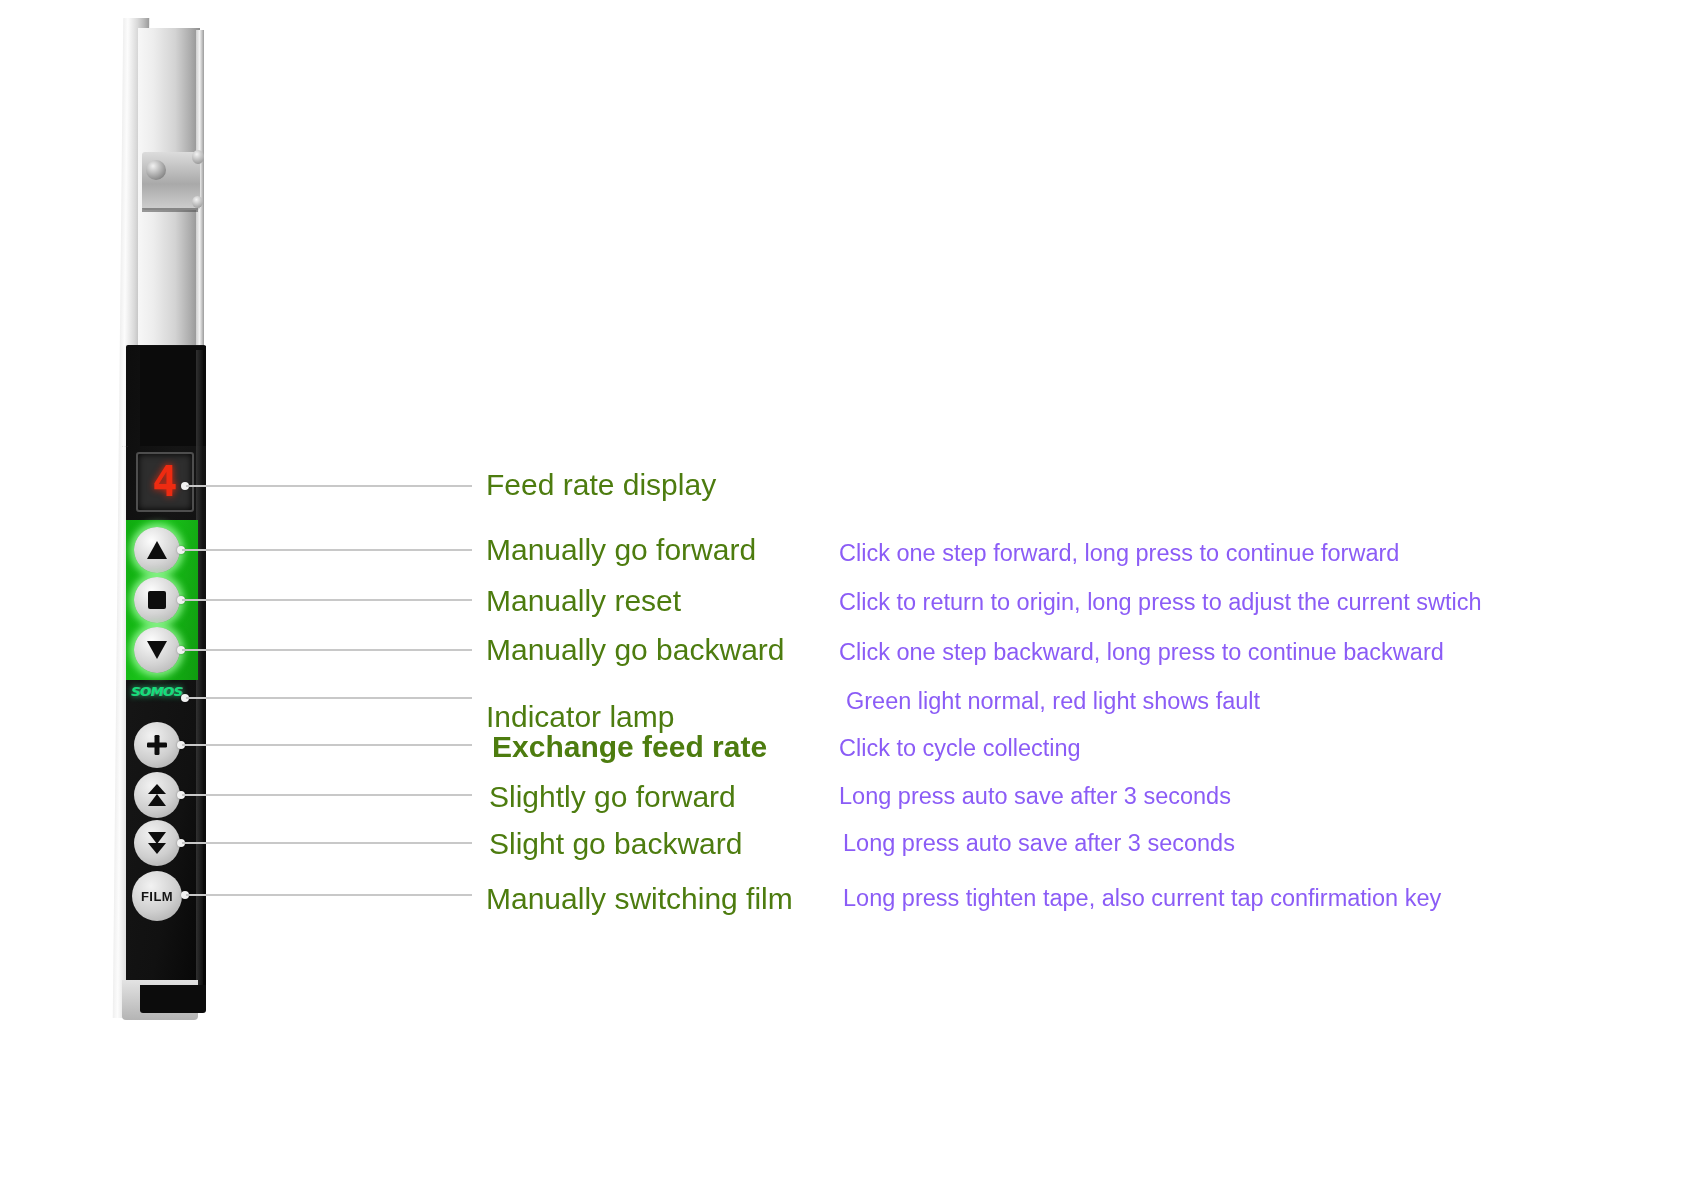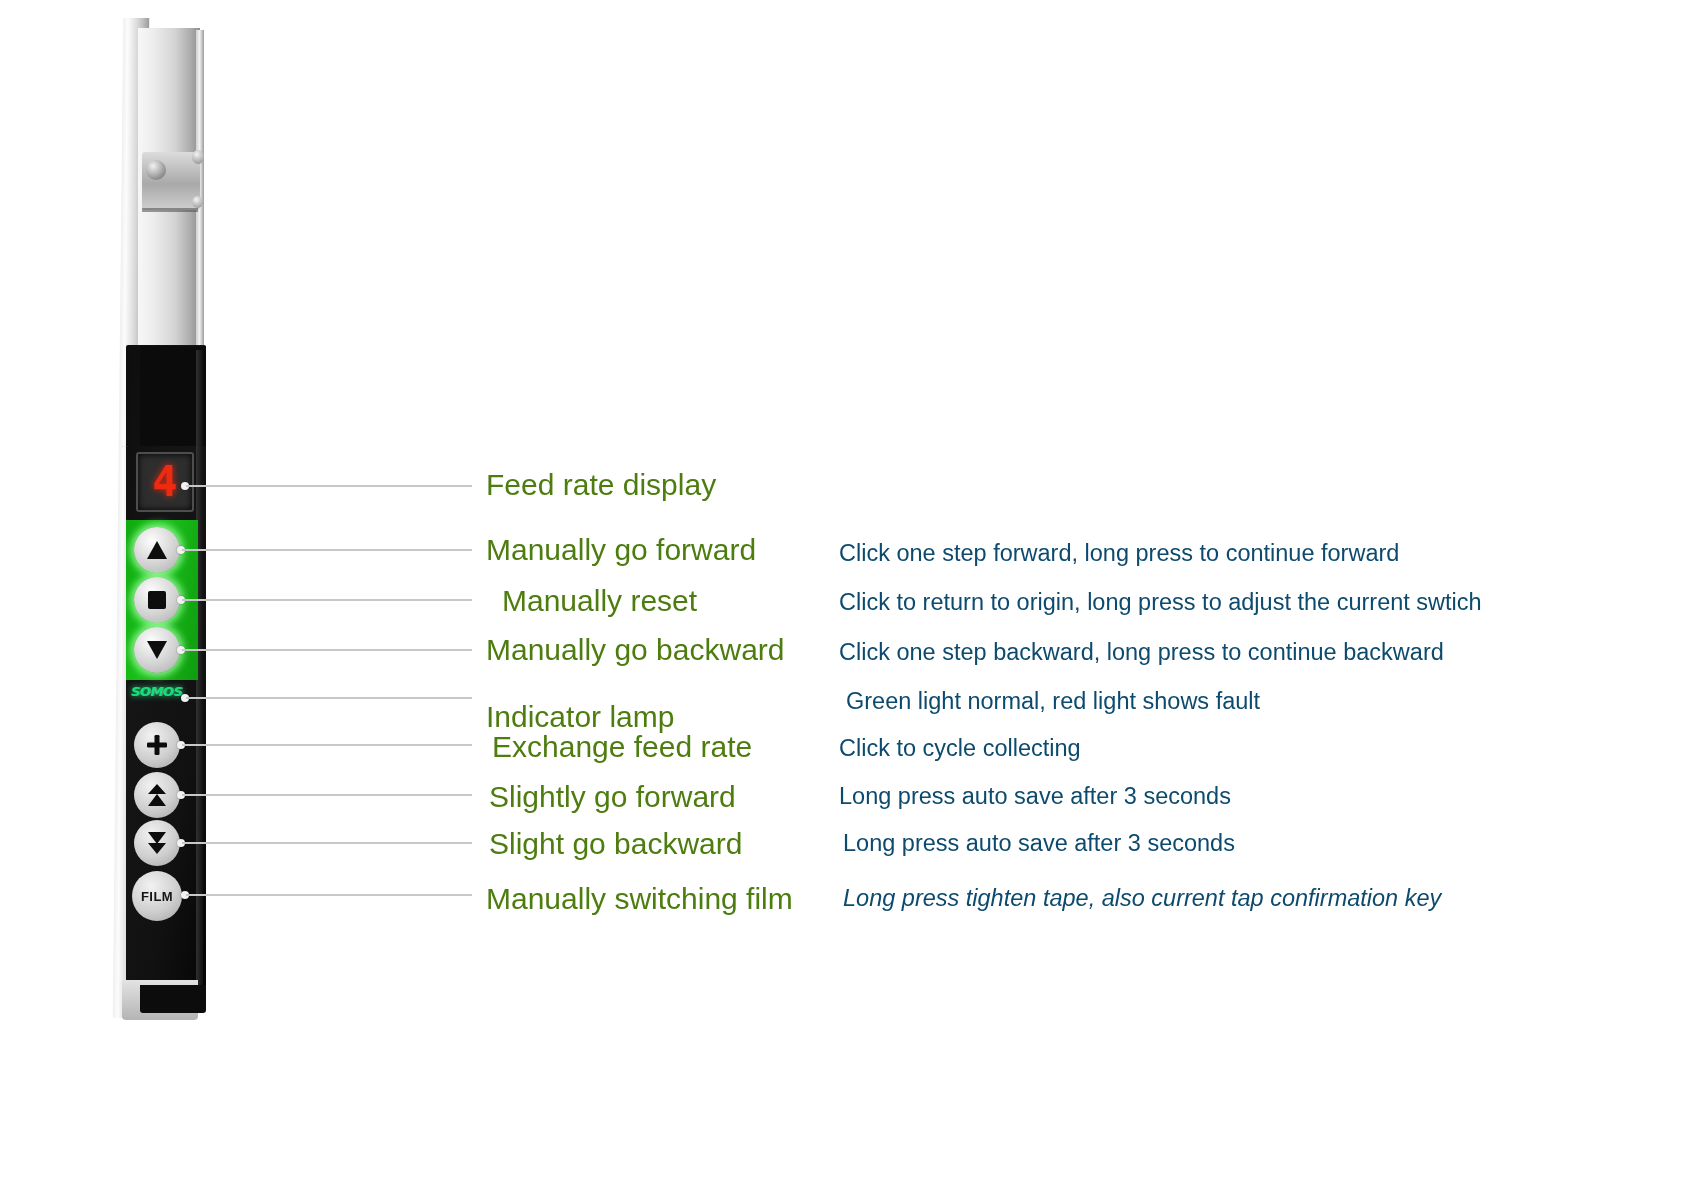--- a/index.html
+++ b/index.html
@@ -256,21 +256,21 @@
   .label {
     position: absolute;
     color: #4d7c0f;
     font-size: 30px;
     font-family: "Liberation Sans", sans-serif;
     white-space: nowrap;
     line-height: 1;
   }
   .desc {
     position: absolute;
-    color: #0c4a6e;
+    color: #8b5cf6;
     font-size: 23.5px;
     font-family: "Liberation Sans", sans-serif;
     white-space: nowrap;
     line-height: 1;
   }
 </style>
 </head>
 <body>
 
 <div id="machine-photo">
@@ -383,27 +383,27 @@
   <div class="callout-line" style="left:182px; top:842px; width:290px;"></div>
 
   <div class="callout-dot" style="left:181px; top:891px;"></div>
   <div class="callout-line" style="left:186px; top:894px; width:286px;"></div>
 </div>
 
 <div class="label" style="left:486px; top:470px;">Feed rate display</div>
 
 <div class="label" style="left:486px; top:535px;">Manually go forward</div>
 
-<div class="label" style="left:486px; top:586px;margin-left:16px;">Manually reset</div>
+<div class="label" style="left:486px; top:586px;">Manually reset</div>
 
 <div class="label" style="left:486px; top:635px;">Manually go backward</div>
 
 <div class="label" style="left:486px; top:702px;">Indicator lamp</div>
 
-<div class="label" style="left:492px; top:732px;">Exchange feed rate</div>
+<div class="label" style="left:492px; top:732px;font-weight:bold;">Exchange feed rate</div>
 
 <div class="label" style="left:489px; top:782px;">Slightly go forward</div>
 
 <div class="label" style="left:489px; top:829px;">Slight go backward</div>
 
 <div class="label" style="left:486px; top:884px;">Manually switching film</div>
 
 <div class="desc" style="left:839px; top:542px;">Click one step forward, long press to continue forward</div>
 
 <div class="desc" style="left:839px; top:591px;">Click to return to origin, long press to adjust the current swtich</div>
@@ -411,13 +411,13 @@
 <div class="desc" style="left:839px; top:641px;">Click one step backward, long press to continue backward</div>
 
 <div class="desc" style="left:839px; top:690px;margin-left:7px;">Green light normal, red light shows fault</div>
 
 <div class="desc" style="left:839px; top:737px;">Click to cycle collecting</div>
 
 <div class="desc" style="left:839px; top:785px;">Long press auto save after 3 seconds</div>
 
 <div class="desc" style="left:843px; top:832px;">Long press auto save after 3 seconds</div>
 
-<div class="desc" style="left:843px; top:887px;font-style:italic;">Long press tighten tape, also current tap confirmation key</div>
+<div class="desc" style="left:843px; top:887px;">Long press tighten tape, also current tap confirmation key</div>
 
 </body></html>

